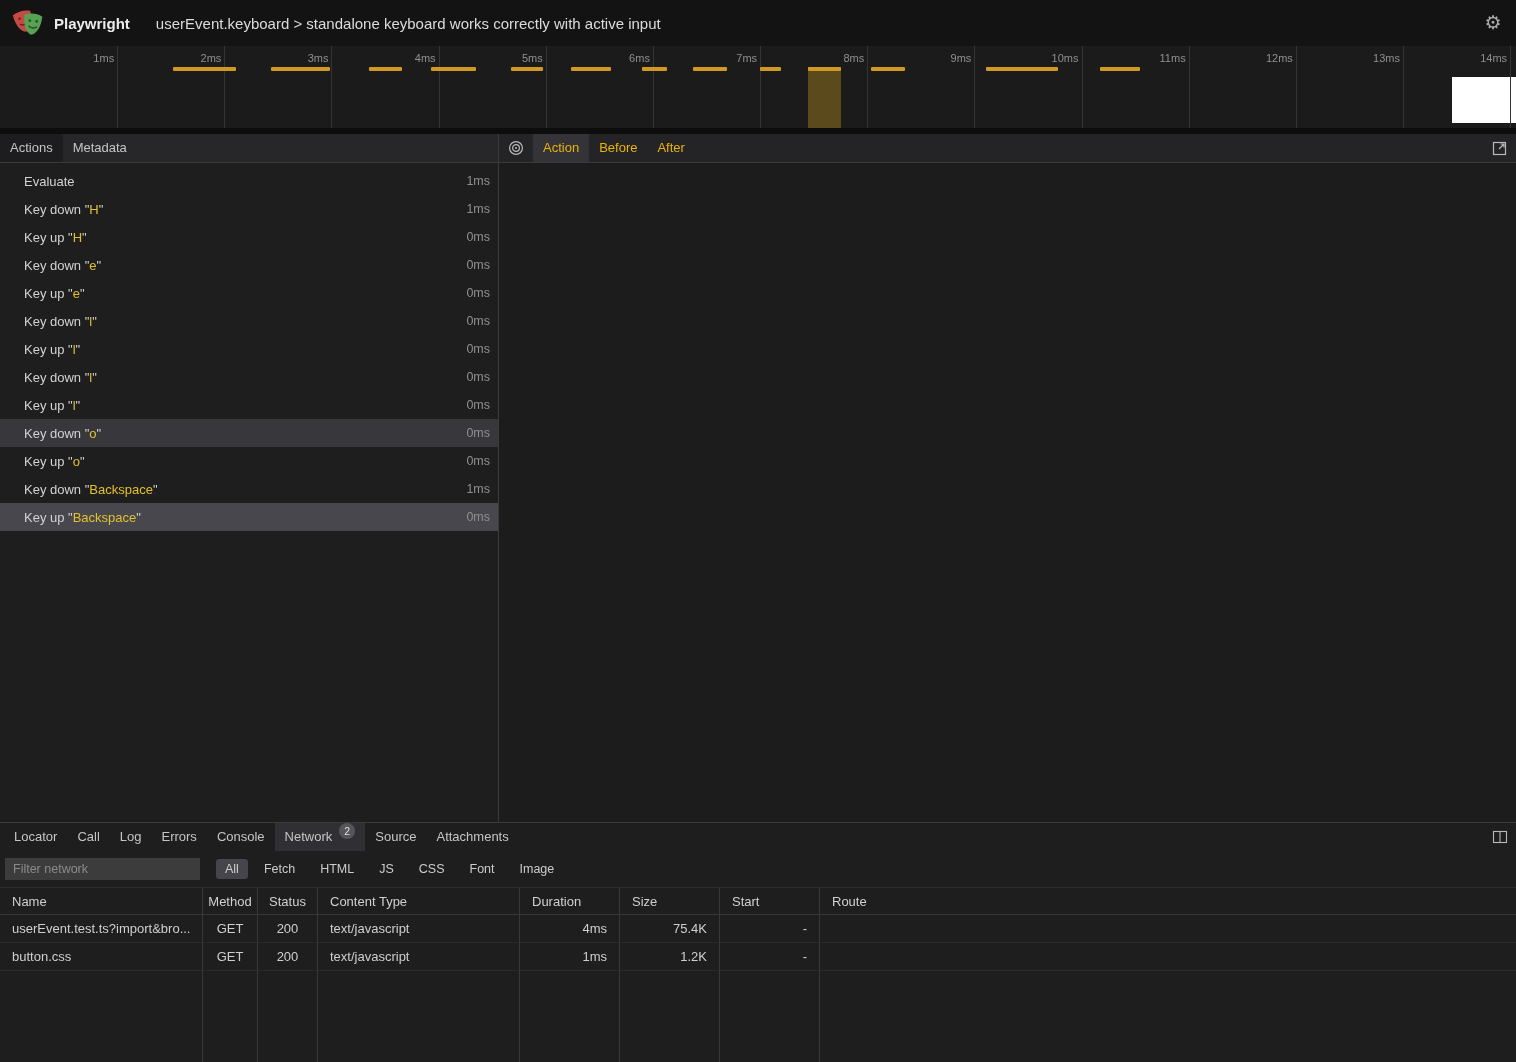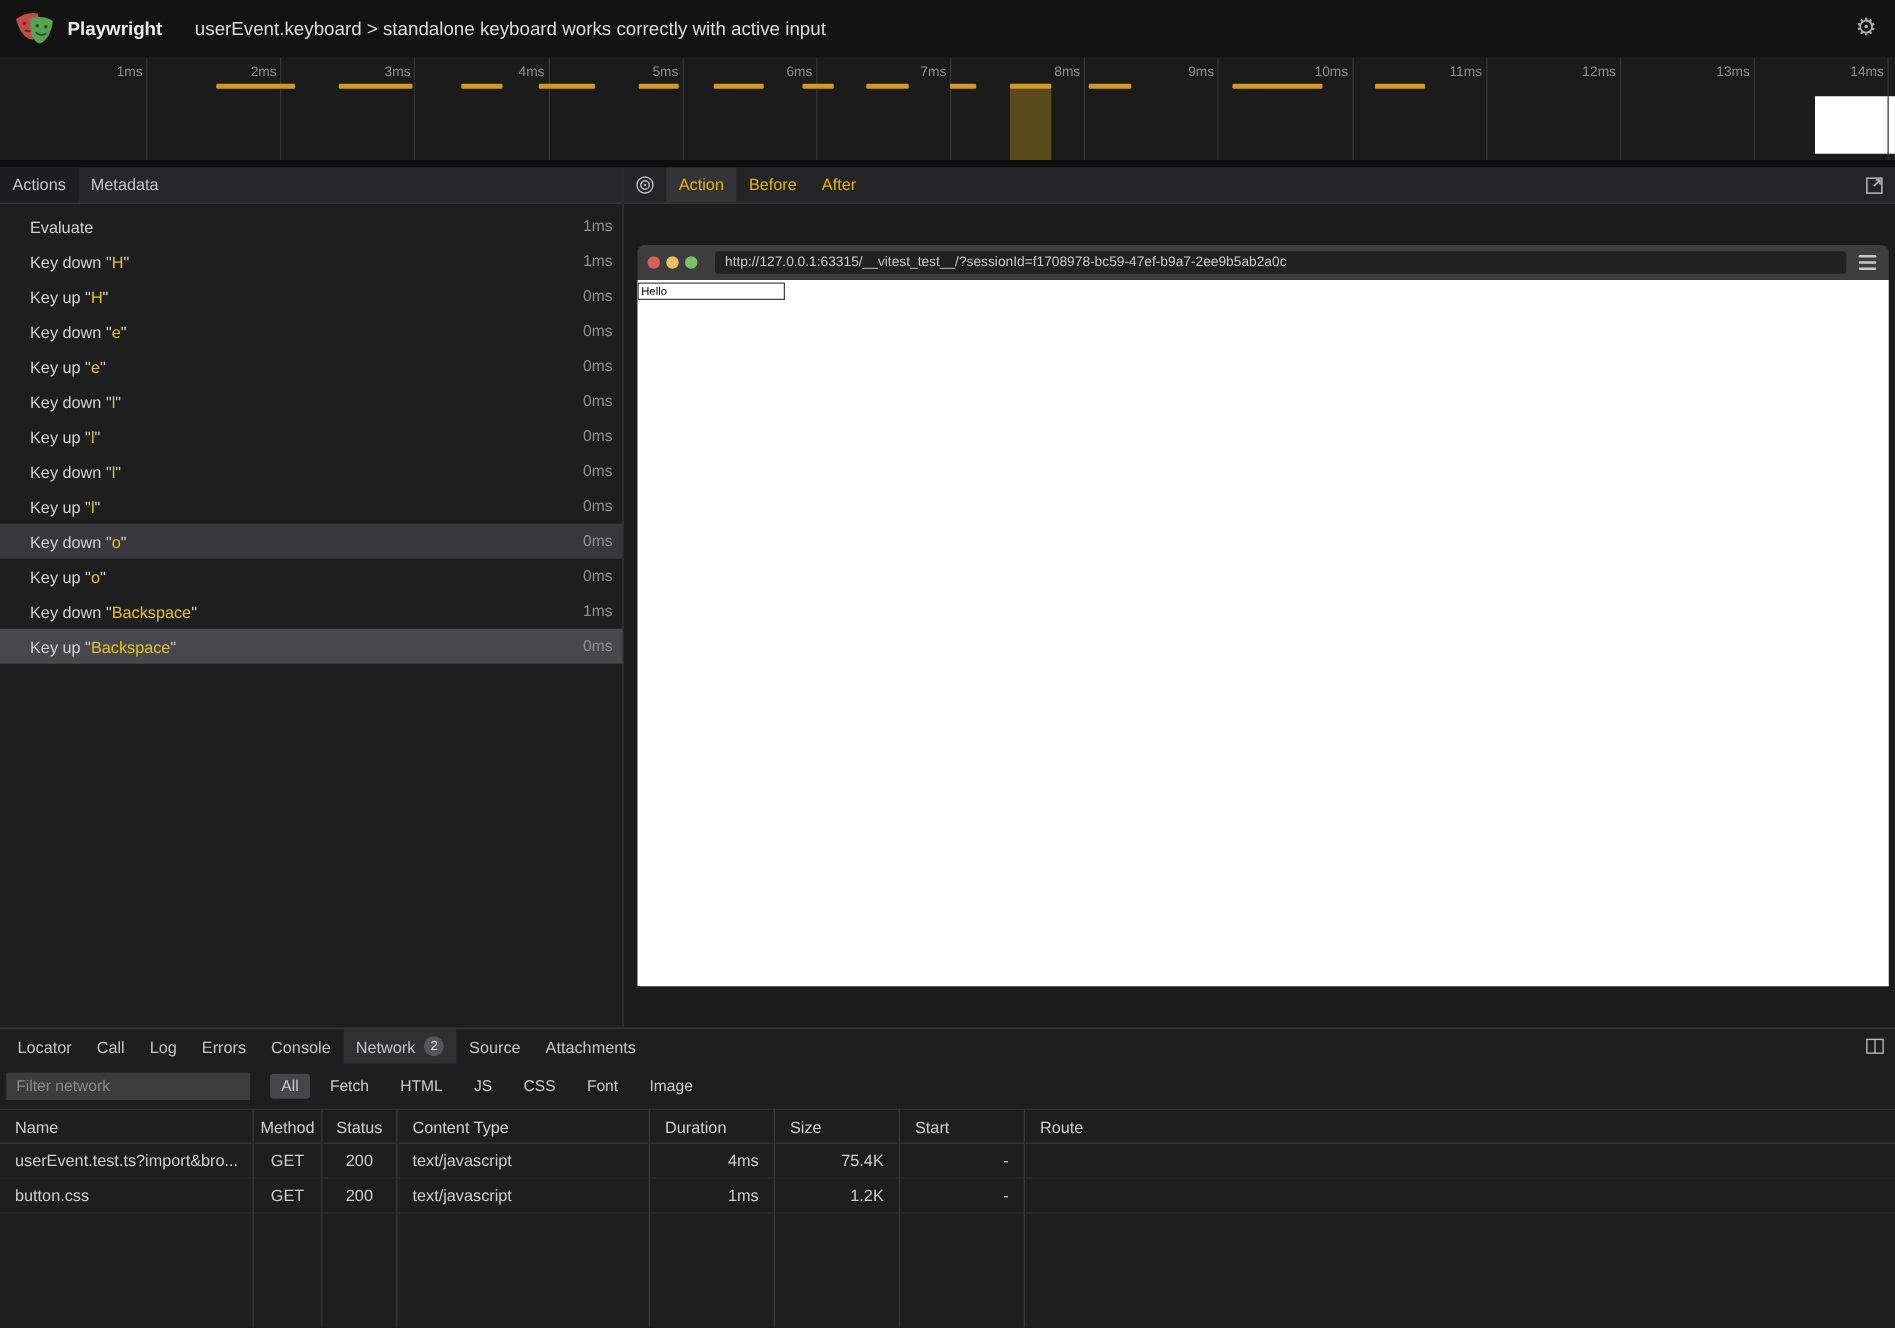--- a/index.html
+++ b/index.html
@@ -64,21 +64,21 @@
   .white-page { position:absolute; left:11px; right:5px; top:90px; height:565px; background:#ffffff; }
   .white-page input { position:absolute; left:0; top:2px; width:118px; height:14px;
     border:1px solid #444444; background:#ffffff; font-size:9px; padding:0 2px; color:#000; outline:none;
     font-family:"Liberation Sans", sans-serif; }
 
   
   .bottom { position:absolute; top:822px; left:0; right:0; height:240px; border-top:1px solid #3a3a3a;
     background:#1e1e1e; }
   .bt-tabs { height:28px; display:flex; align-items:stretch; font-size:13px; color:#c5c5c5; padding-left:4px;
     position:relative; }
-  .bt-tab { padding:0 10px; line-height:27px; cursor:pointer; display:flex; align-items:center; gap:7px; }
+  .bt-tab { padding:0 10px; line-height:27px; cursor:pointer; display:flex; align-items:flex-start; gap:7px; }
   .bt-tab.sel { background:#303034; }
   .badge { width:16px; height:16px; border-radius:50%; background:#55555a; color:#e0e0e0;
     font-size:10.5px; display:inline-flex; align-items:center; justify-content:center; }
   .pane-toggle { position:absolute; right:8px; top:6px; cursor:pointer; }
 
   .filter-row { height:36px; display:flex; align-items:center; padding-left:5px; }
   .filter-input { width:195px; height:22px; background:#3c3c3c; border:none; color:#f97316;
     font-size:12.5px; padding:0 8px; outline:none; font-family:"Liberation Sans", sans-serif; }
   .filter-input::placeholder { color:#8a8a8a; }
   .chips { display:flex; margin-left:16px; }
@@ -259,36 +259,20 @@
         <div class="tab">Before</div>
         <div class="tab">After</div>
         <div class="popout-btn">
           <svg width="15" height="15" viewBox="0 0 15 15" fill="none" stroke="#b9b9b9" stroke-width="1.2">
             <rect x="1.5" y="1.5" width="12" height="12"></rect>
             <path d="M7 8 L12 3 M8.5 3 H12 V6.5"></path>
           </svg>
         </div>
       </div>
 
-      <div class="chrome">
-        <div class="dots">
-          <span class="dot" id="dot-red" style="background: rgb(217, 95, 90);"></span>
-          <span class="dot" id="dot-yellow" style="background: rgb(231, 193, 100);"></span>
-          <span class="dot" id="dot-green" style="background: rgb(121, 194, 104);"></span>
-        </div>
-        <div class="urlbar">http://127.0.0.1:63315/__vitest_test__/?sessionId=f1708978-bc59-47ef-b9a7-2ee9b5ab2a0c</div>
-        <div class="burger">
-          <span></span>
-            <span></span>
-            <span></span>
-        </div>
-      </div>
-      <div class="white-page">
-        <input type="text" value="Hello" style="">
-      </div>
     </div>
   </div>
 
   <div class="bottom">
     <div class="bt-tabs">
       <div class="bt-tab">
           <span>Locator</span>
         </div>
       <div class="bt-tab">
           <span>Call</span>

